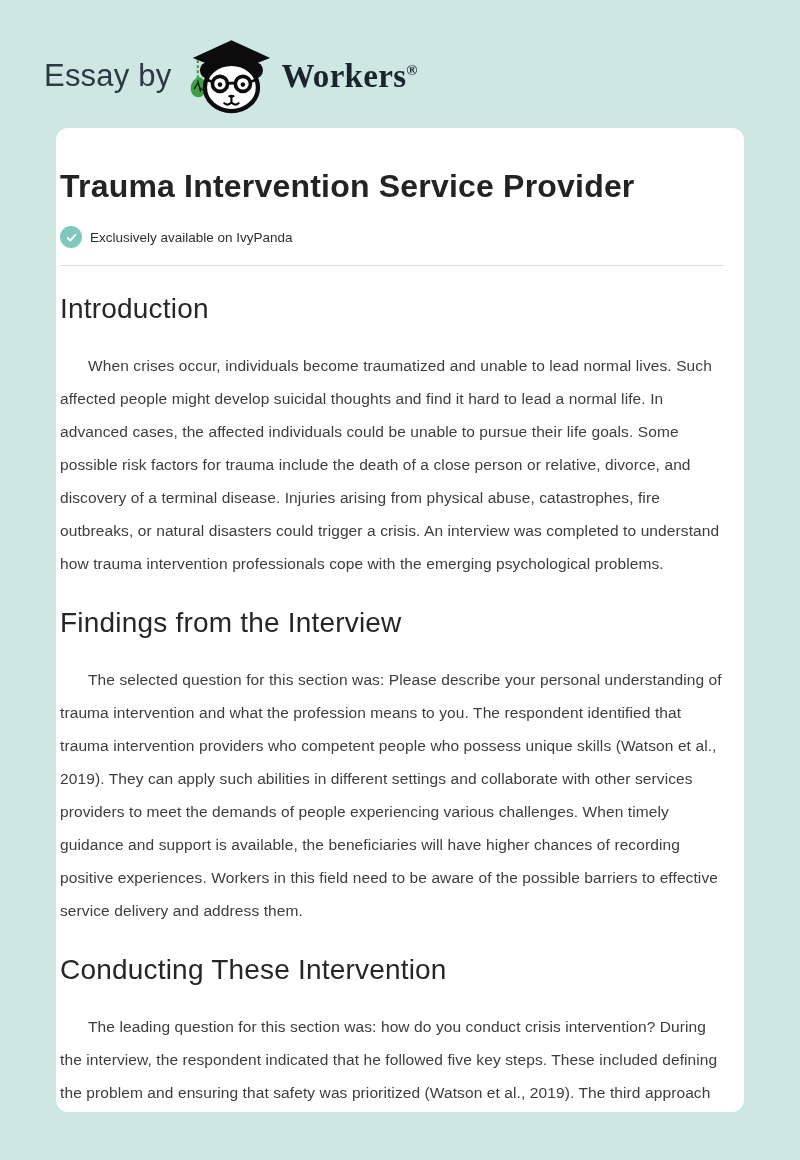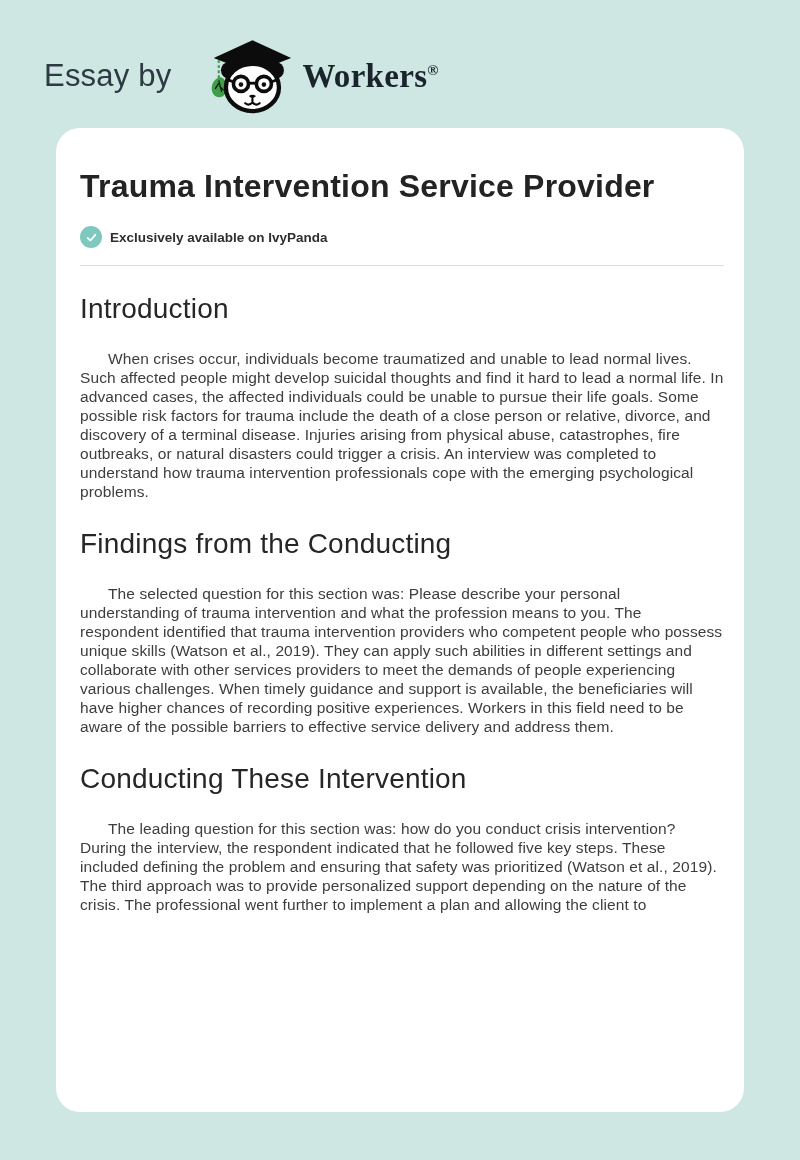--- a/index.html
+++ b/index.html
@@ -10,21 +10,20 @@
     font-family: "Liberation Sans", sans-serif;
     overflow: hidden;
   }
 
   
   .site-header {
     display: flex;
     align-items: center;
     padding: 30px 0 0 44px;
     height: 92px;
-    gap: 21px;
   }
   .essay-by {
     font-size: 31px;
     color: #2c3a43;
     letter-spacing: 0.2px;
   }
   .brand {
     display: flex;
     align-items: center;
     margin-left: 16px;
@@ -46,22 +45,22 @@
     vertical-align: super;
     line-height: 0;
   }
 
   
   .card {
     box-sizing: border-box;
     margin: 6px 56px 0 56px;
     height: 984px;
     background: #ffffff;
-    border-radius: 24px;
-    padding: 40px 20px 40px 24px;
+    border-radius: 12px;
+    padding: 40px 20px 40px 4px;
     overflow: hidden;
   }
   .doc-title {
     margin: 0 0 22px 0;
     font-size: 32px;
     line-height: 36px;
     font-weight: 700;
     color: #232323;
     letter-spacing: 0.2px;
   }
@@ -76,40 +75,40 @@
     border-radius: 50%;
     background: #7ec8be;
     display: flex;
     align-items: center;
     justify-content: center;
     flex: 0 0 auto;
     margin-right: 8px;
   }
   .badge-label {
     font-size: 13.5px;
-    font-weight: 700;
+    font-weight: 400;
     color: #2f2f2f;
   }
   .divider {
     border: none;
     border-top: 1px solid #d9dedd;
     margin: 0 0 2px 0;
   }
   .section-heading {
     margin: 26px 0 24px 0;
     font-size: 28px;
     line-height: 33px;
     font-weight: 400;
     color: #262626;
     letter-spacing: 0.2px;
   }
   .body-paragraph {
     margin: 0 0 8px 0;
     font-size: 15.5px;
-    line-height: 19px;
+    line-height: 33px;
     color: #3d3d3d;
     text-indent: 28px;
     letter-spacing: 0.1px;
   }
 </style>
 </head>
 <body>
 
 <header class="site-header">
   <span class="essay-by">Essay by</span>
@@ -158,21 +157,21 @@
   </div>
 
   <hr class="divider">
 
   <section>
     <h2 class="section-heading">Introduction</h2>
     <p class="body-paragraph">When crises occur, individuals become traumatized and unable to lead normal lives. Such affected people might develop suicidal thoughts and find it hard to lead a normal life. In advanced cases, the affected individuals could be unable to pursue their life goals. Some possible risk factors for trauma include the death of a close person or relative, divorce, and discovery of a terminal disease. Injuries arising from physical abuse, catastrophes, fire outbreaks, or natural disasters could trigger a crisis. An interview was completed to understand how trauma intervention professionals cope with the emerging psychological problems.</p>
   </section>
 
   <section>
-    <h2 class="section-heading">Findings from the Conducting</h2>
+    <h2 class="section-heading">Findings from the Interview</h2>
     <p class="body-paragraph">The selected question for this section was: Please describe your personal understanding of trauma intervention and what the profession means to you. The respondent identified that trauma intervention providers who competent people who possess unique skills (Watson et al., 2019). They can apply such abilities in different settings and collaborate with other services providers to meet the demands of people experiencing various challenges. When timely guidance and support is available, the beneficiaries will have higher chances of recording positive experiences. Workers in this field need to be aware of the possible barriers to effective service delivery and address them.</p>
   </section>
 
   <section>
     <h2 class="section-heading">Conducting These Intervention</h2>
     <p class="body-paragraph">The leading question for this section was: how do you conduct crisis intervention? During the interview, the respondent indicated that he followed five key steps. These included defining the problem and ensuring that safety was prioritized (Watson et al., 2019). The third approach was to provide personalized support depending on the nature of the crisis. The professional went further to implement a plan and allowing the client to</p>
   </section>
 </main>
 
 </body></html>

